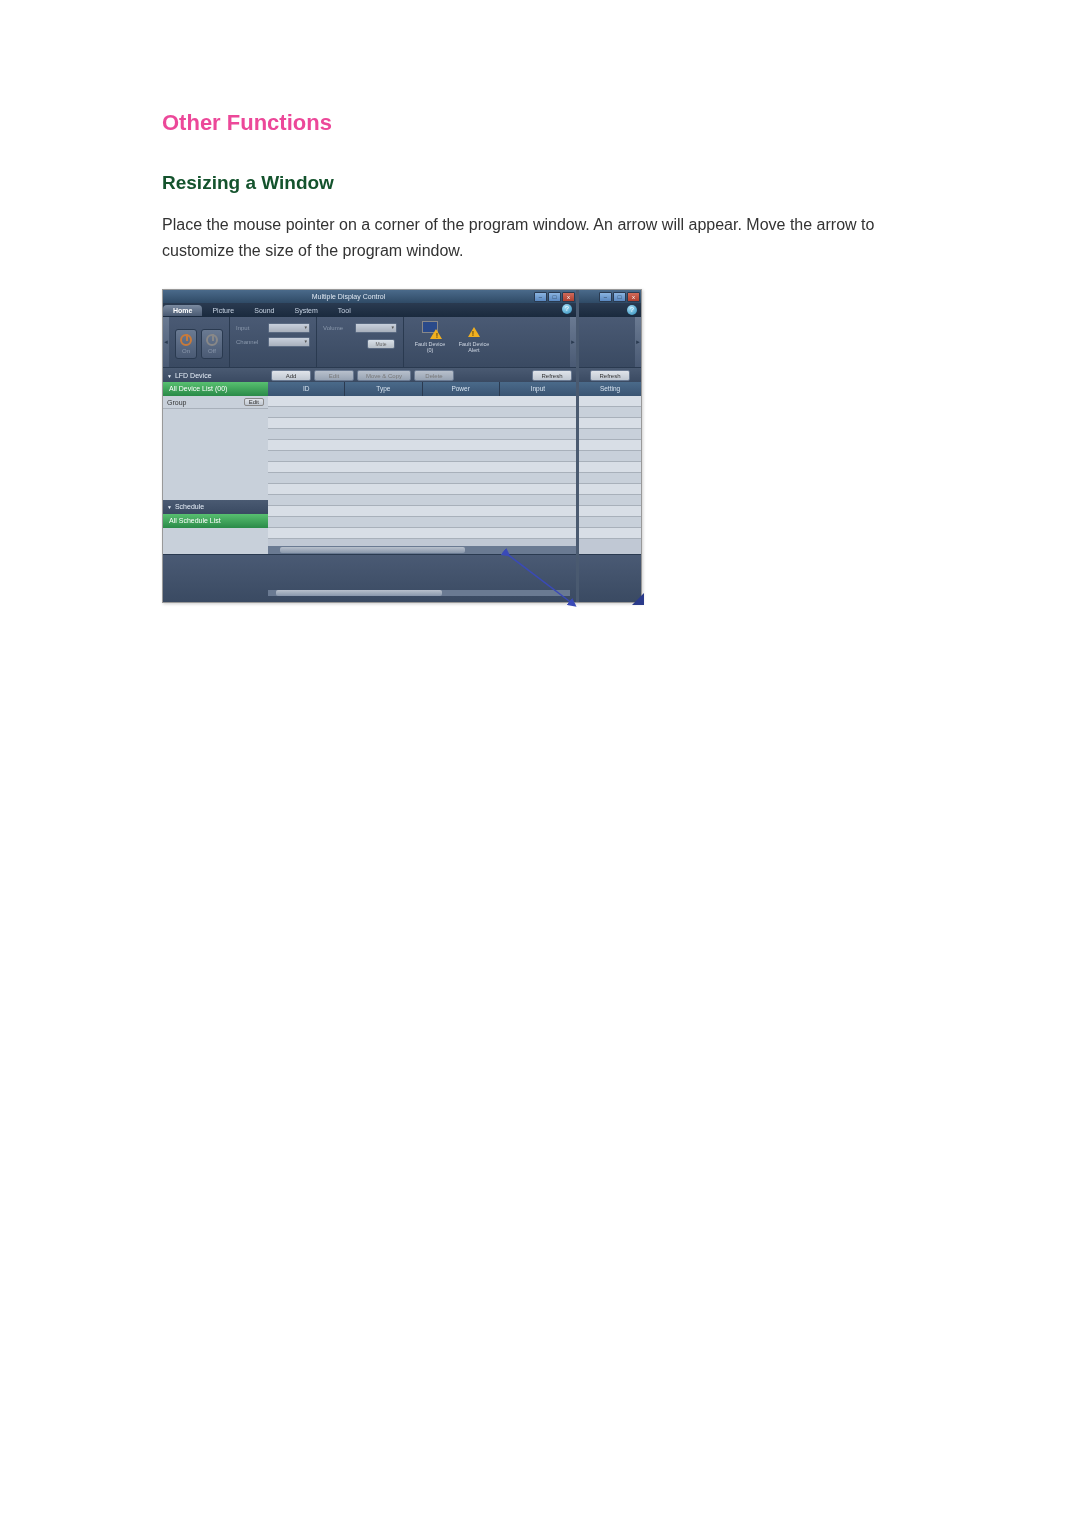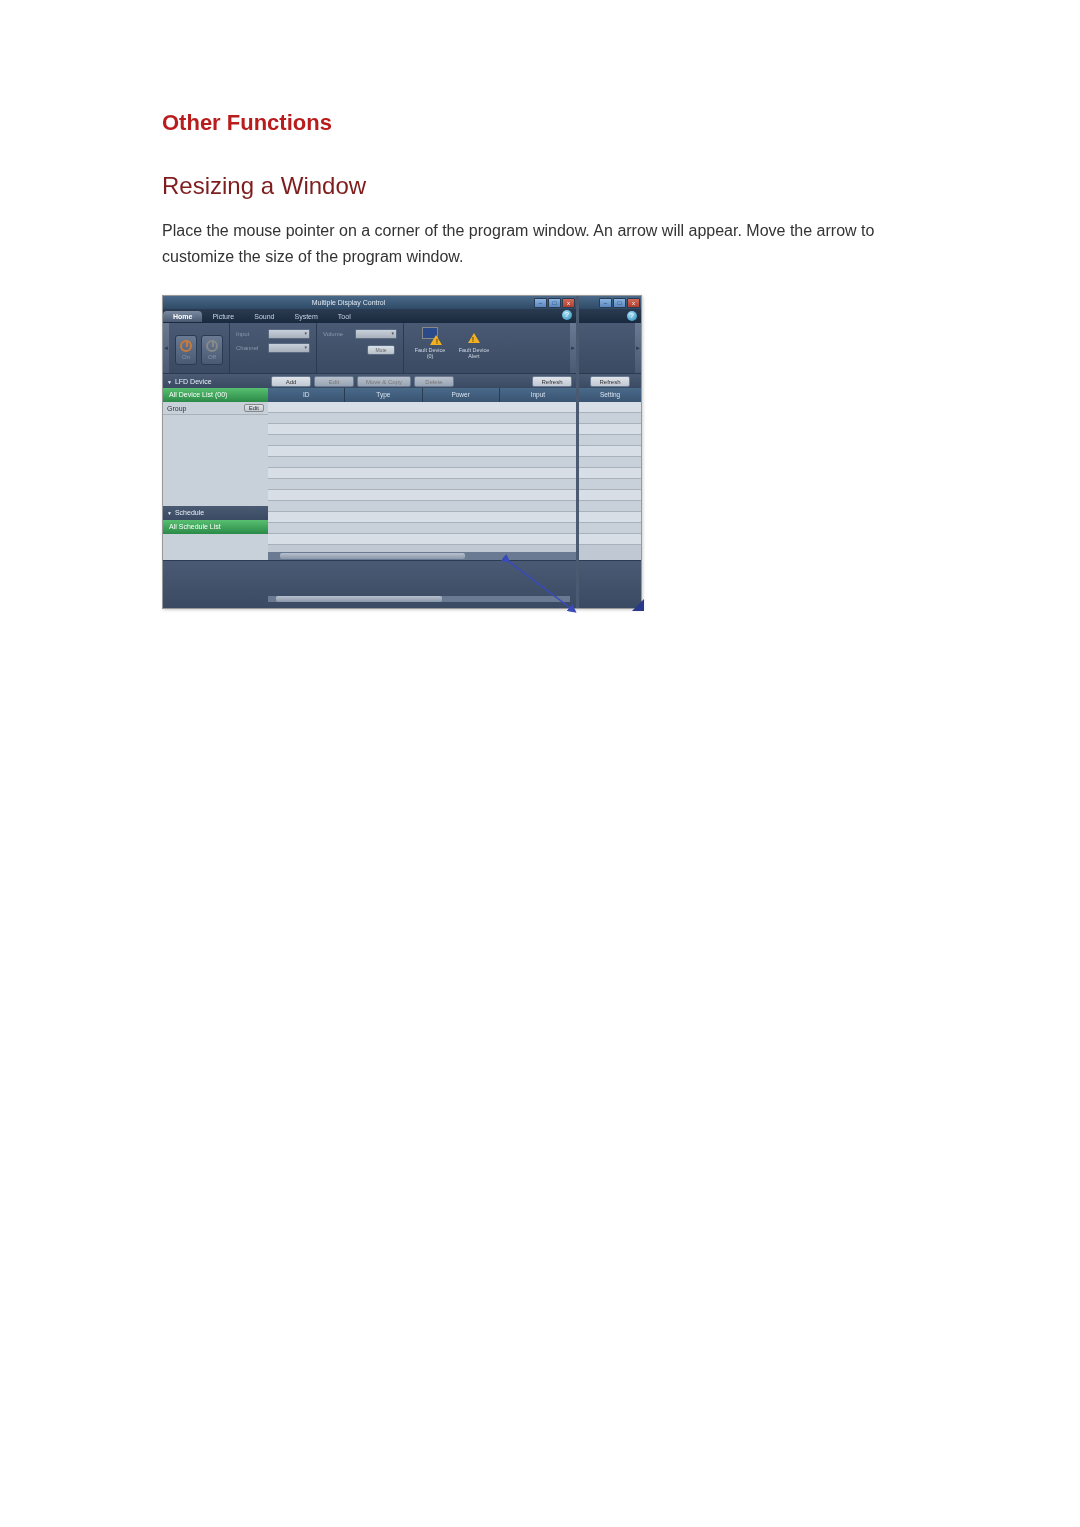--- a/index.html
+++ b/index.html
@@ -4,29 +4,29 @@
 <style>
   * { box-sizing: border-box; margin: 0; padding: 0; }
   body {
     background: #fff;
     font-family: Arial, Helvetica, sans-serif;
     width: 1080px;
     min-height: 1527px;
     padding: 110px 160px 0 162px;
   }
   h1.main-heading {
-    color: #b91c1c;
+    color: #ec4899;
     font-size: 22px;
     font-weight: bold;
     margin-bottom: 36px;
   }
   h2.sub-heading {
-    color: #7f1d1d;
-    font-size: 24px;
-    font-weight: normal;
+    color: #14532d;
+    font-size: 19px;
+    font-weight: bold;
     margin-bottom: 18px;
   }
   p.body-text {
     color: #333;
     font-size: 16px;
     line-height: 1.6;
     margin-bottom: 26px;
     max-width: 780px;
   }
 

